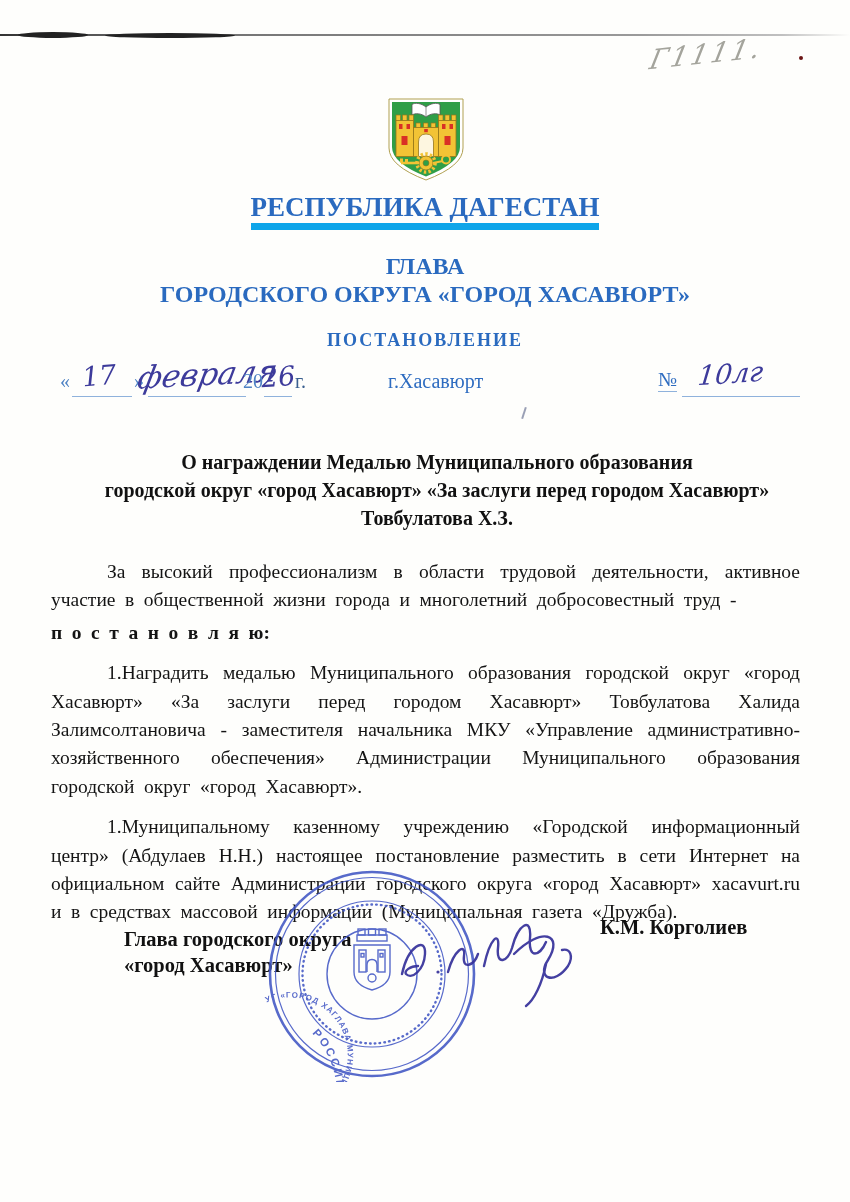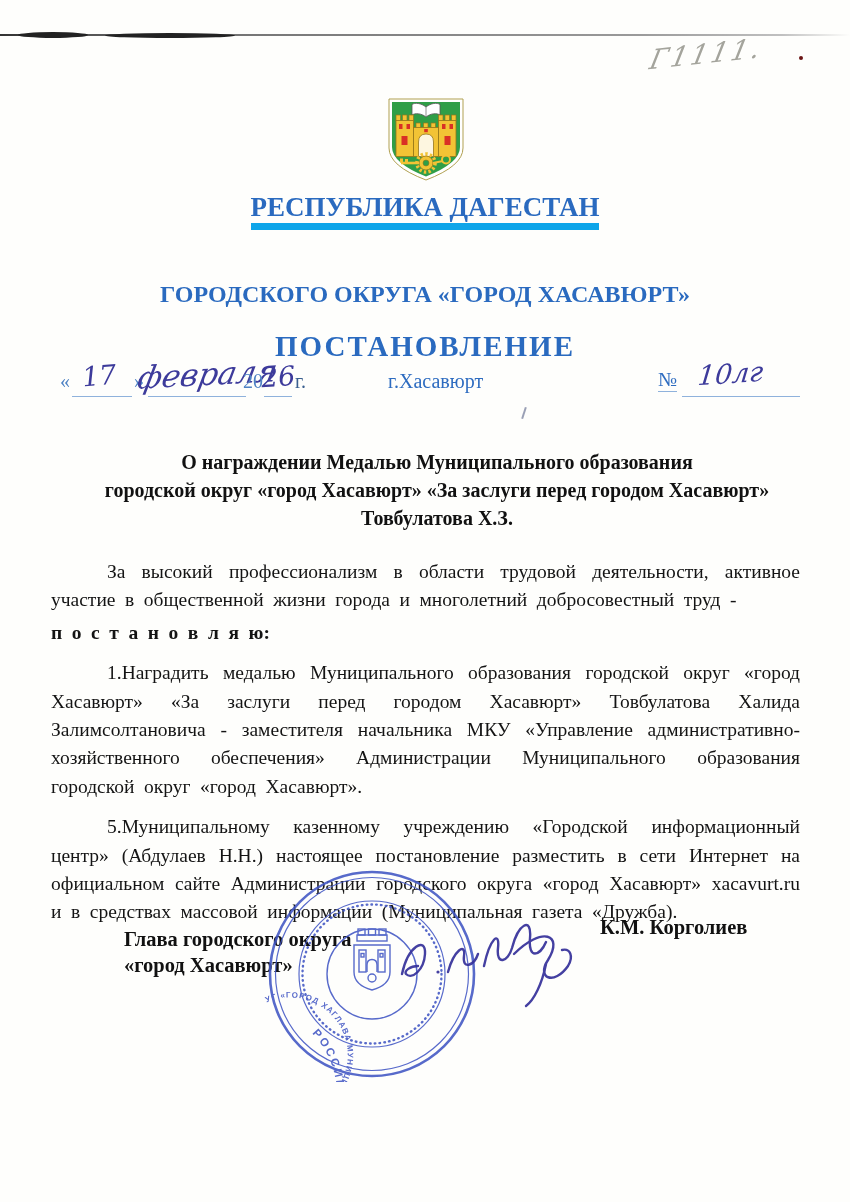--- a/index.html
+++ b/index.html
@@ -19,21 +19,21 @@
     transform:rotate(-6deg) skewX(-18deg);font-family:"DejaVu Serif",serif;}
   .reddot{position:absolute;top:56px;left:799px;width:4px;height:4px;background:#6b1515;border-radius:50%;}
   .slash-artifact{position:absolute;top:407px;left:523px;width:2px;height:12px;background:#9aa0b5;transform:rotate(18deg);}
 
   
   .h{position:absolute;left:0;width:100%;text-align:center;font-weight:bold;color:#2a6abf;}
   .republic{top:192px;font-size:27px;}
   .republic span{border-bottom:7px solid #0ea5e9;padding-bottom:1px;}
   .glava{top:253px;font-size:24px;}
   .okrug{top:281px;font-size:24px;}
-  .doctype{top:330px;font-size:29px;letter-spacing:2px;}
+  .doctype{top:330px;font-size:18px;letter-spacing:2px;}
 
   
   .dateline{position:absolute;top:366px;left:0;width:100%;height:46px;font-size:20px;}
   .dl{position:absolute;}
   .printed{color:#4e82c4;}
   .rule{position:absolute;top:30px;border-bottom:1.5px solid #8fb2dc;}
   .hw{position:absolute;color:#3d3b9b;font-style:italic;font-family:"DejaVu Serif",serif;white-space:nowrap;}
   .city{color:#2e6cc0;}
   .dark{color:#3a5f8f;}
 
@@ -105,20 +105,21 @@
     <circle cx="40" cy="67" r="7" fill="#f2c335" stroke="#96761a" stroke-width="0.7"></circle>
     <circle cx="40" cy="67" r="3" fill="#2f9e47" stroke="#96761a" stroke-width="0.6"></circle>
     <line x1="15" y1="67" x2="33" y2="67" stroke="#f2c335" stroke-width="2.6"></line>
     <rect x="14" y="62.5" width="3" height="4" fill="#f2c335"></rect>
     <rect x="19" y="63" width="3" height="3.5" fill="#f2c335"></rect>
     <line x1="47" y1="67" x2="57" y2="65" stroke="#f2c335" stroke-width="2.2"></line>
     <circle cx="60" cy="63.5" r="4" fill="none" stroke="#f2c335" stroke-width="2"></circle>
   </svg>
 
   <div class="h republic"><span>РЕСПУБЛИКА ДАГЕСТАН</span></div>
+  <div class="h glava">ГЛАВА</div>
   <div class="h okrug">ГОРОДСКОГО ОКРУГА «ГОРОД ХАСАВЮРТ»</div>
   <div class="h doctype">ПОСТАНОВЛЕНИЕ</div>
 
   <div class="dateline">
     <span class="dl printed" style="left:60px;top:4px;">«</span>
     <span class="rule" style="left:72px;width:60px;"></span>
     <span class="hw" style="left:82px;top:-6px;font-size:27px;transform:rotate(-5deg);">17</span>
     <span class="dl printed" style="left:134px;top:4px;">»</span>
     <span class="rule" style="left:148px;width:98px;"></span>
     <span class="hw" style="left:138px;top:-10px;font-size:31px;transform:rotate(-3deg) skewX(-14deg);">февраля</span>
@@ -135,21 +136,21 @@
   <div class="title">
     <div>О награждении Медалью Муниципального образования</div>
     <div>городской округ «город Хасавюрт» «За заслуги перед городом Хасавюрт»</div>
     <div>Товбулатова Х.З.</div>
   </div>
 
   <div class="bodytext">
     <p class="indent">За высокий профессионализм в области трудовой деятельности, активное участие в общественной жизни города и многолетний добросовестный труд  -</p>
     <p class="resolve gap1">п о с т а н о в л я ю:</p>
     <p class="indent gap2">1.Наградить медалью Муниципального образования городской округ «город Хасавюрт» «За заслуги перед городом Хасавюрт» Товбулатова Халида Залимсолтановича - заместителя начальника МКУ «Управление административно-хозяйственного обеспечения» Администрации Муниципального образования городской округ «город Хасавюрт».</p>
-    <p class="indent gap2">5.Муниципальному казенному учреждению «Городской информационный центр» (Абдулаев Н.Н.) настоящее постановление разместить в сети Интернет на официальном сайте Администрации городского округа «город Хасавюрт» xacavurt.ru и в средствах массовой информации (Муниципальная газета «Дружба).</p>
+    <p class="indent gap2">1.Муниципальному казенному учреждению «Городской информационный центр» (Абдулаев Н.Н.) настоящее постановление разместить в сети Интернет на официальном сайте Администрации городского округа «город Хасавюрт» xacavurt.ru и в средствах массовой информации (Муниципальная газета «Дружба).</p>
   </div>
 
   <div class="sig">
     <div>Глава городского округа</div>
     <div class="l2">«город Хасавюрт»</div>
   </div>
   <div class="signame">К.М. Корголиев</div>
 
   <svg class="stamp" width="216" height="216" viewBox="0 0 216 216">
     <g stroke="#4156c4" fill="none">

